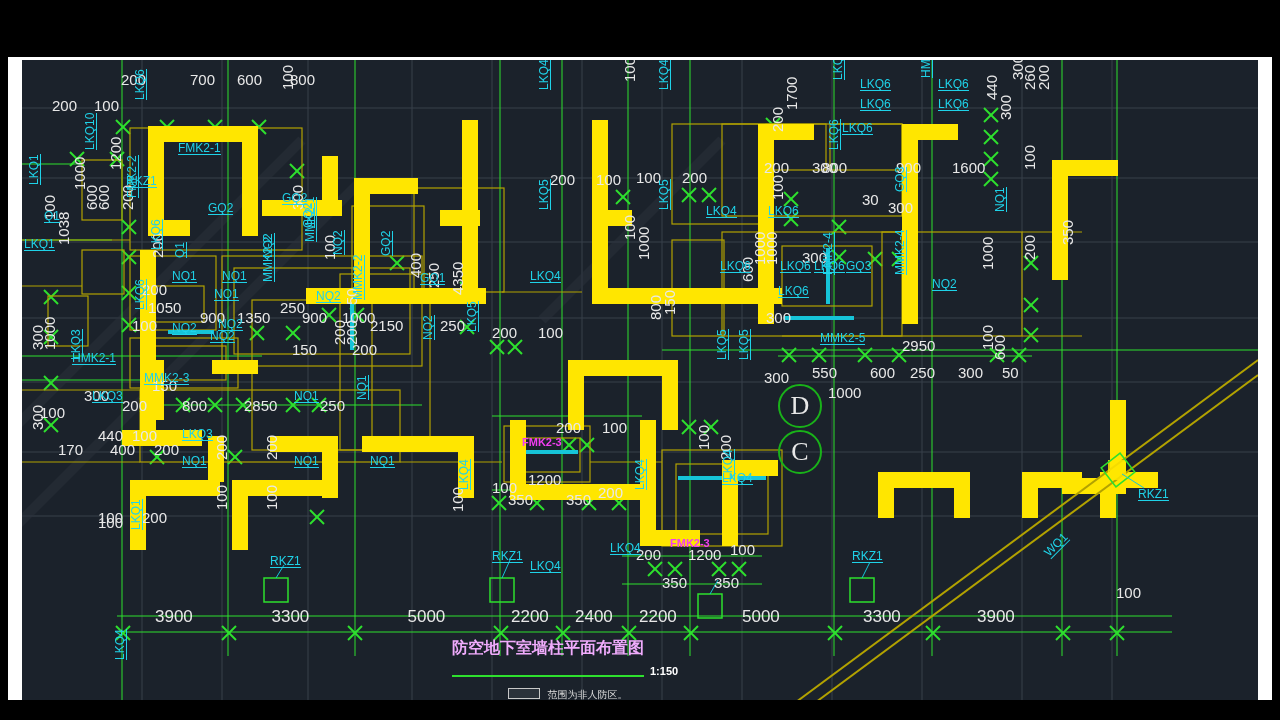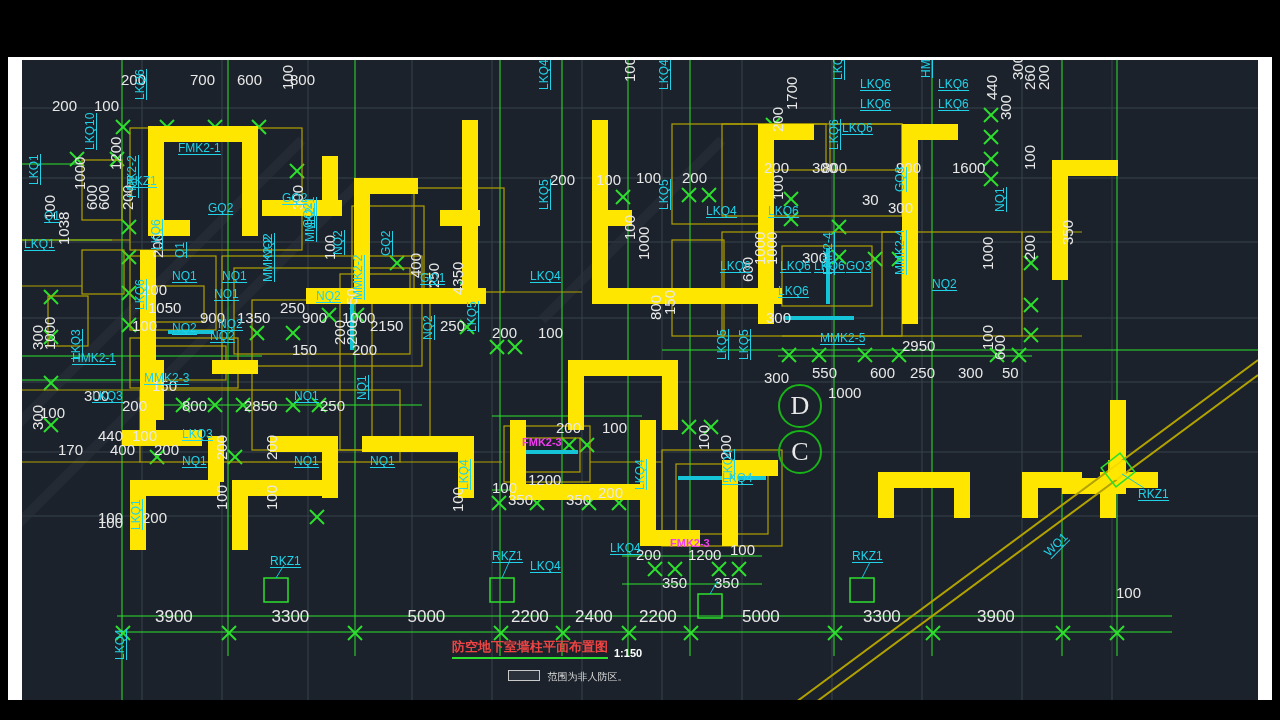--- a/index.html
+++ b/index.html
@@ -32,22 +32,22 @@
   .lbl-u{color:#1fd2e8;font-size:12px;border-bottom:1px solid #1fd2e8;}
   .mag{color:#f13df1;font-size:11px;font-weight:bold;}
 
   
   .bubble{position:absolute;width:40px;height:40px;border:2px solid #19b219;border-radius:50%;
     color:#e8e8e8;font-size:26px;display:flex;align-items:center;justify-content:center;
     font-family:"Liberation Serif",serif;background:transparent;}
 
   
   #caption{position:absolute;left:0;top:0;}
-  #caption .cap-main{color:#ef4444;font-size:13px;font-weight:bold;
-    font-family:"DejaVu Sans","Liberation Sans",sans-serif;border-bottom:2px solid #2ee02e;padding-bottom:1px;}
+  #caption .cap-main{color:#f0abfc;font-size:16px;font-weight:bold;
+    font-family:"DejaVu Sans","Liberation Sans",sans-serif;border-bottom:2px solid #2ee02e;padding-bottom:16px;}
   #caption .cap-scale{color:#ffffff;font-size:11px;font-weight:bold;margin-left:6px;}
   #caption .cap-note{color:#dcdcdc;font-size:10px;
     font-family:"DejaVu Sans","Liberation Sans",sans-serif;}
   #caption .swatch{display:inline-block;width:30px;height:9px;border:1px solid #c8c8c8;
     background:#2b323b;vertical-align:middle;margin-right:3px;}
 </style>
 </head>
 <body>
 
 <div id="app">

